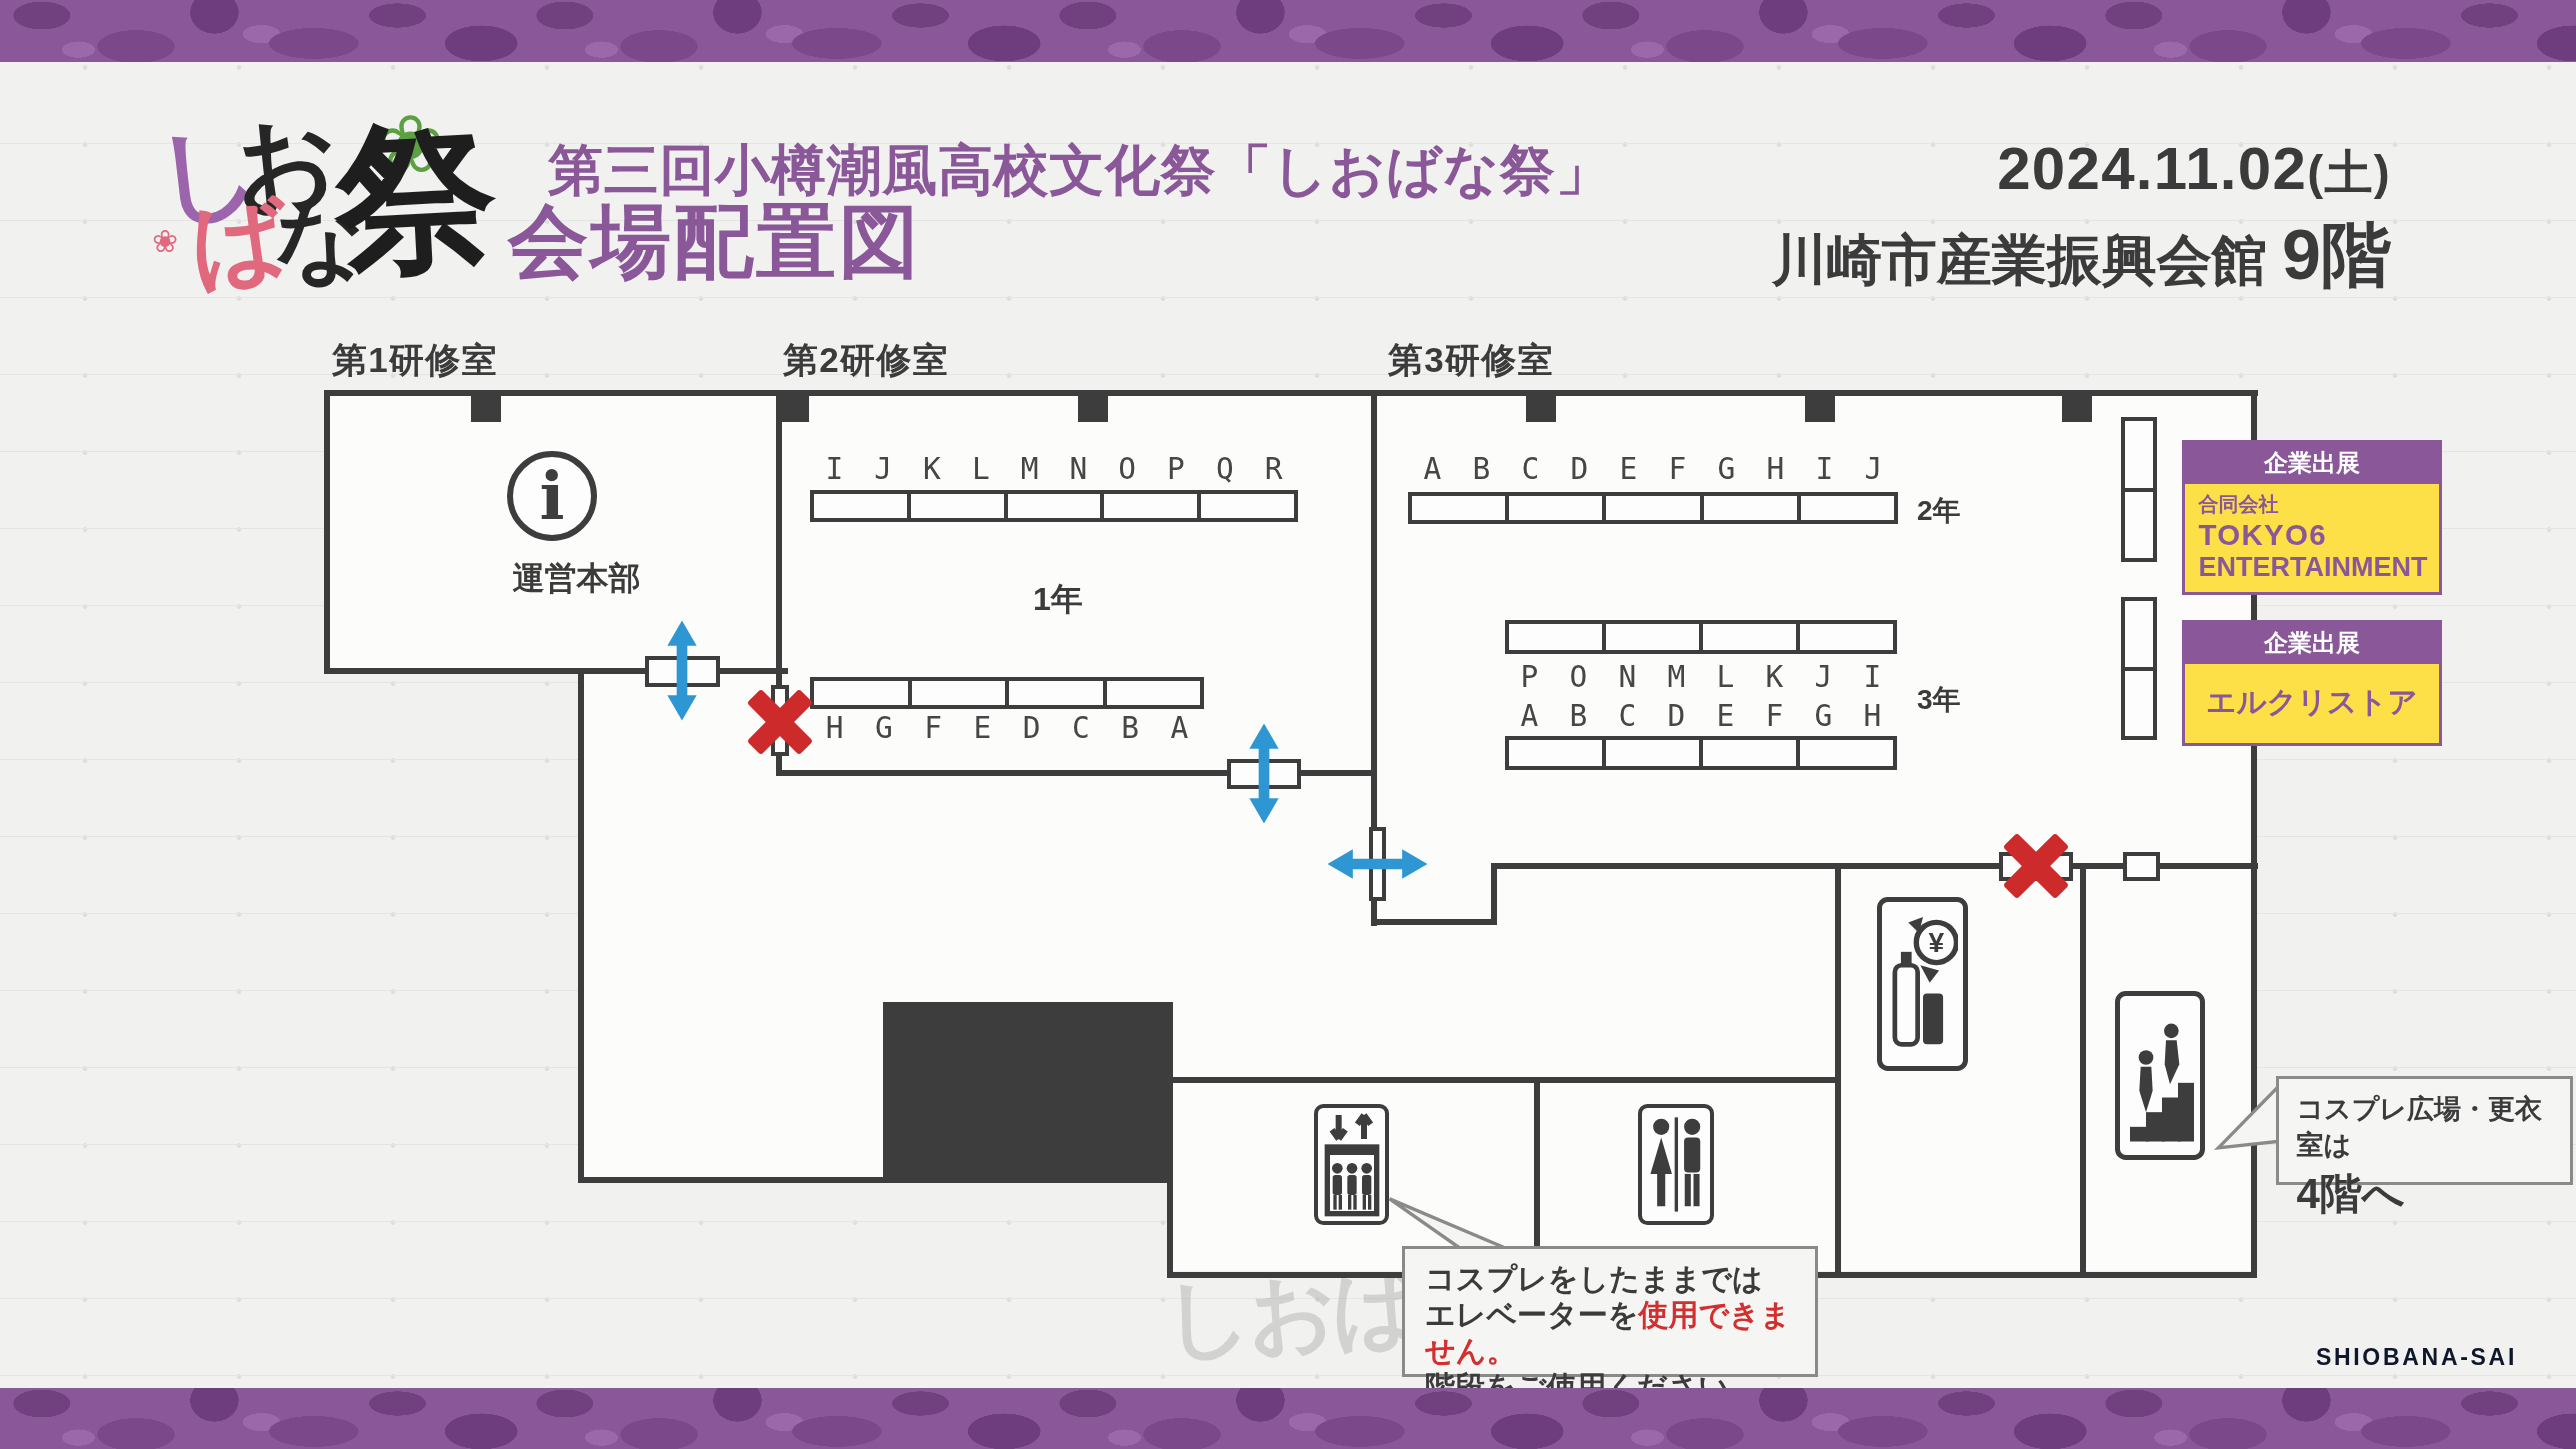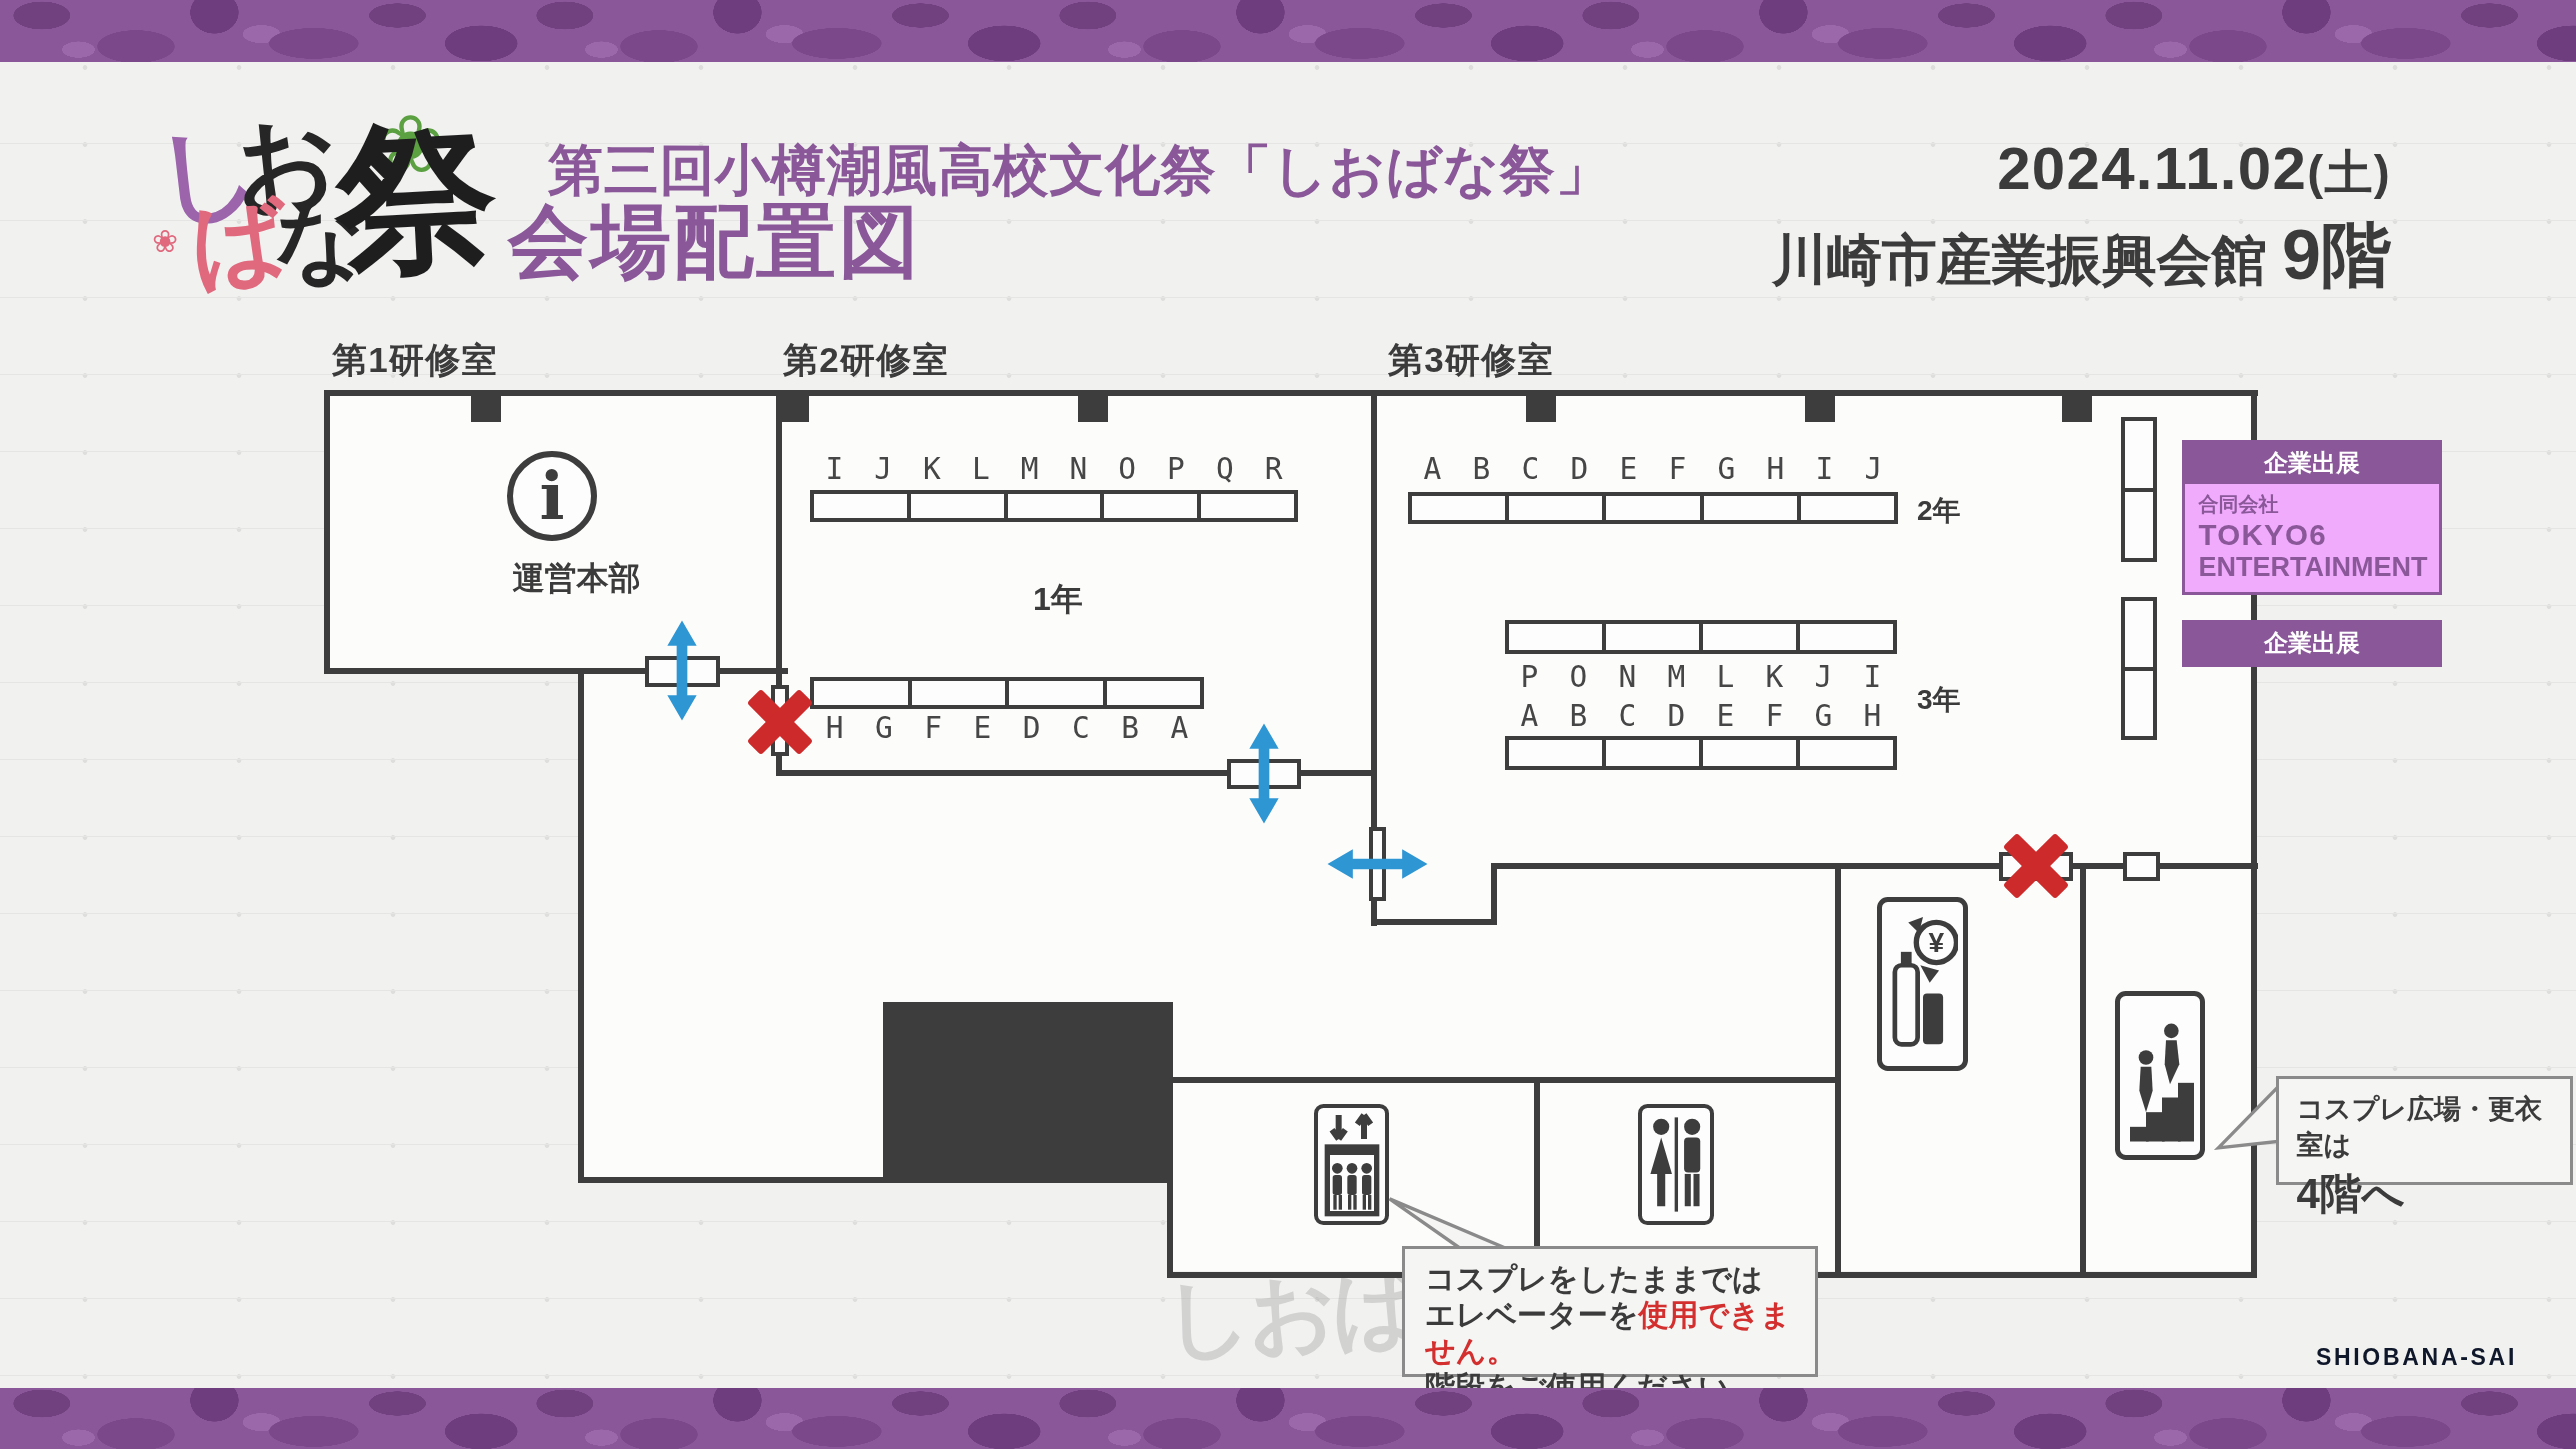--- a/index.html
+++ b/index.html
@@ -40,21 +40,21 @@
     font-family:"DejaVu Sans Mono","Liberation Mono",monospace;font-size:29.5px;color:#464646;}
   .grade{position:absolute;font-size:28px;font-weight:bold;color:#3b3b3b;z-index:6;}
   .arrow{position:absolute;z-index:8;}
   .redx{position:absolute;width:74px;height:74px;z-index:9;}
   .redx::before,.redx::after{content:"";position:absolute;left:0;top:27px;width:74px;height:20px;
     background:#cd2b2b;border-radius:3.4px;}
   .redx::before{transform:rotate(45deg);}
   .redx::after{transform:rotate(-45deg);}
   .icon-box{position:absolute;background:#fdfdfd;border:5.4px solid #3d3d3d;border-radius:10.7px;z-index:7;
     display:flex;align-items:center;justify-content:center;}
-  .exh{position:absolute;width:260px;z-index:12;border:3.4px solid #8a5799;background:#f0abfc;}
+  .exh{position:absolute;width:260px;z-index:12;border:3.4px solid #8a5799;background:#fde047;}
   .exh .hd{background:#8a5799;color:#ffffff;font-weight:bold;font-size:24px;text-align:center;padding:4px 0 5.4px 0;}
   .exh .bd{padding:6.7px 13.4px 9.4px 13.4px;color:#8a5799;}
   .callout{position:absolute;background:#f5f5f4;border:3.4px solid #8a8a8a;z-index:21;color:#3b3b3b;}
   .tail{position:absolute;z-index:20;}
   #watermark{position:absolute;left:1164px;top:1251px;z-index:2;font-weight:900;font-size:86px;
     color:#9a9a9a;opacity:.35;transform:rotate(-3deg);letter-spacing:-4px;
     font-family:"DejaVu Sans","Liberation Sans",sans-serif;}
   #credit{position:absolute;right:59px;top:1344px;z-index:41;font-size:23px;font-weight:bold;
     letter-spacing:2.7px;color:#0f172a;}
   
@@ -266,20 +266,23 @@
   <div class="exh" style="left:2182px;top:440px;">
     <div class="hd">企業出展</div>
     <div class="bd">
       <div style="font-size:20px;font-weight:bold;">合同会社</div>
       <div style="font-size:29.5px;font-weight:900;letter-spacing:1.3px;">TOKYO6</div>
       <div style="font-size:27px;font-weight:900;">ENTERTAINMENT</div>
     </div>
   </div>
   <div class="exh" style="left:2182px;top:620px;">
     <div class="hd">企業出展</div>
+    <div class="bd" style="text-align:center;padding:19px 6.7px 20px 6.7px;">
+      <div style="font-size:29.5px;font-weight:900;">エルクリストア</div>
+    </div>
   </div>
 
   <div class="icon-box" style="left:1877px;top:897px;width:91px;height:174px;">
     <svg width="70" height="142" viewBox="0 0 104 212">
       <rect x="10" y="78" width="34" height="118" rx="10" fill="none" stroke="#3d3d3d" stroke-width="7"></rect>
       <rect x="19" y="58" width="16" height="20" fill="#3d3d3d"></rect>
       <rect x="52" y="120" width="30" height="76" rx="6" fill="#3d3d3d"></rect>
       <circle cx="72" cy="44" r="30" fill="none" stroke="#3d3d3d" stroke-width="8"></circle>
       <text x="72" y="58" text-anchor="middle" font-size="42" font-weight="bold" fill="#3d3d3d" font-family="Liberation Sans,sans-serif">¥</text>
       <path d="M48 78 L62 104 L76 86 Z" fill="#3d3d3d"></path>

